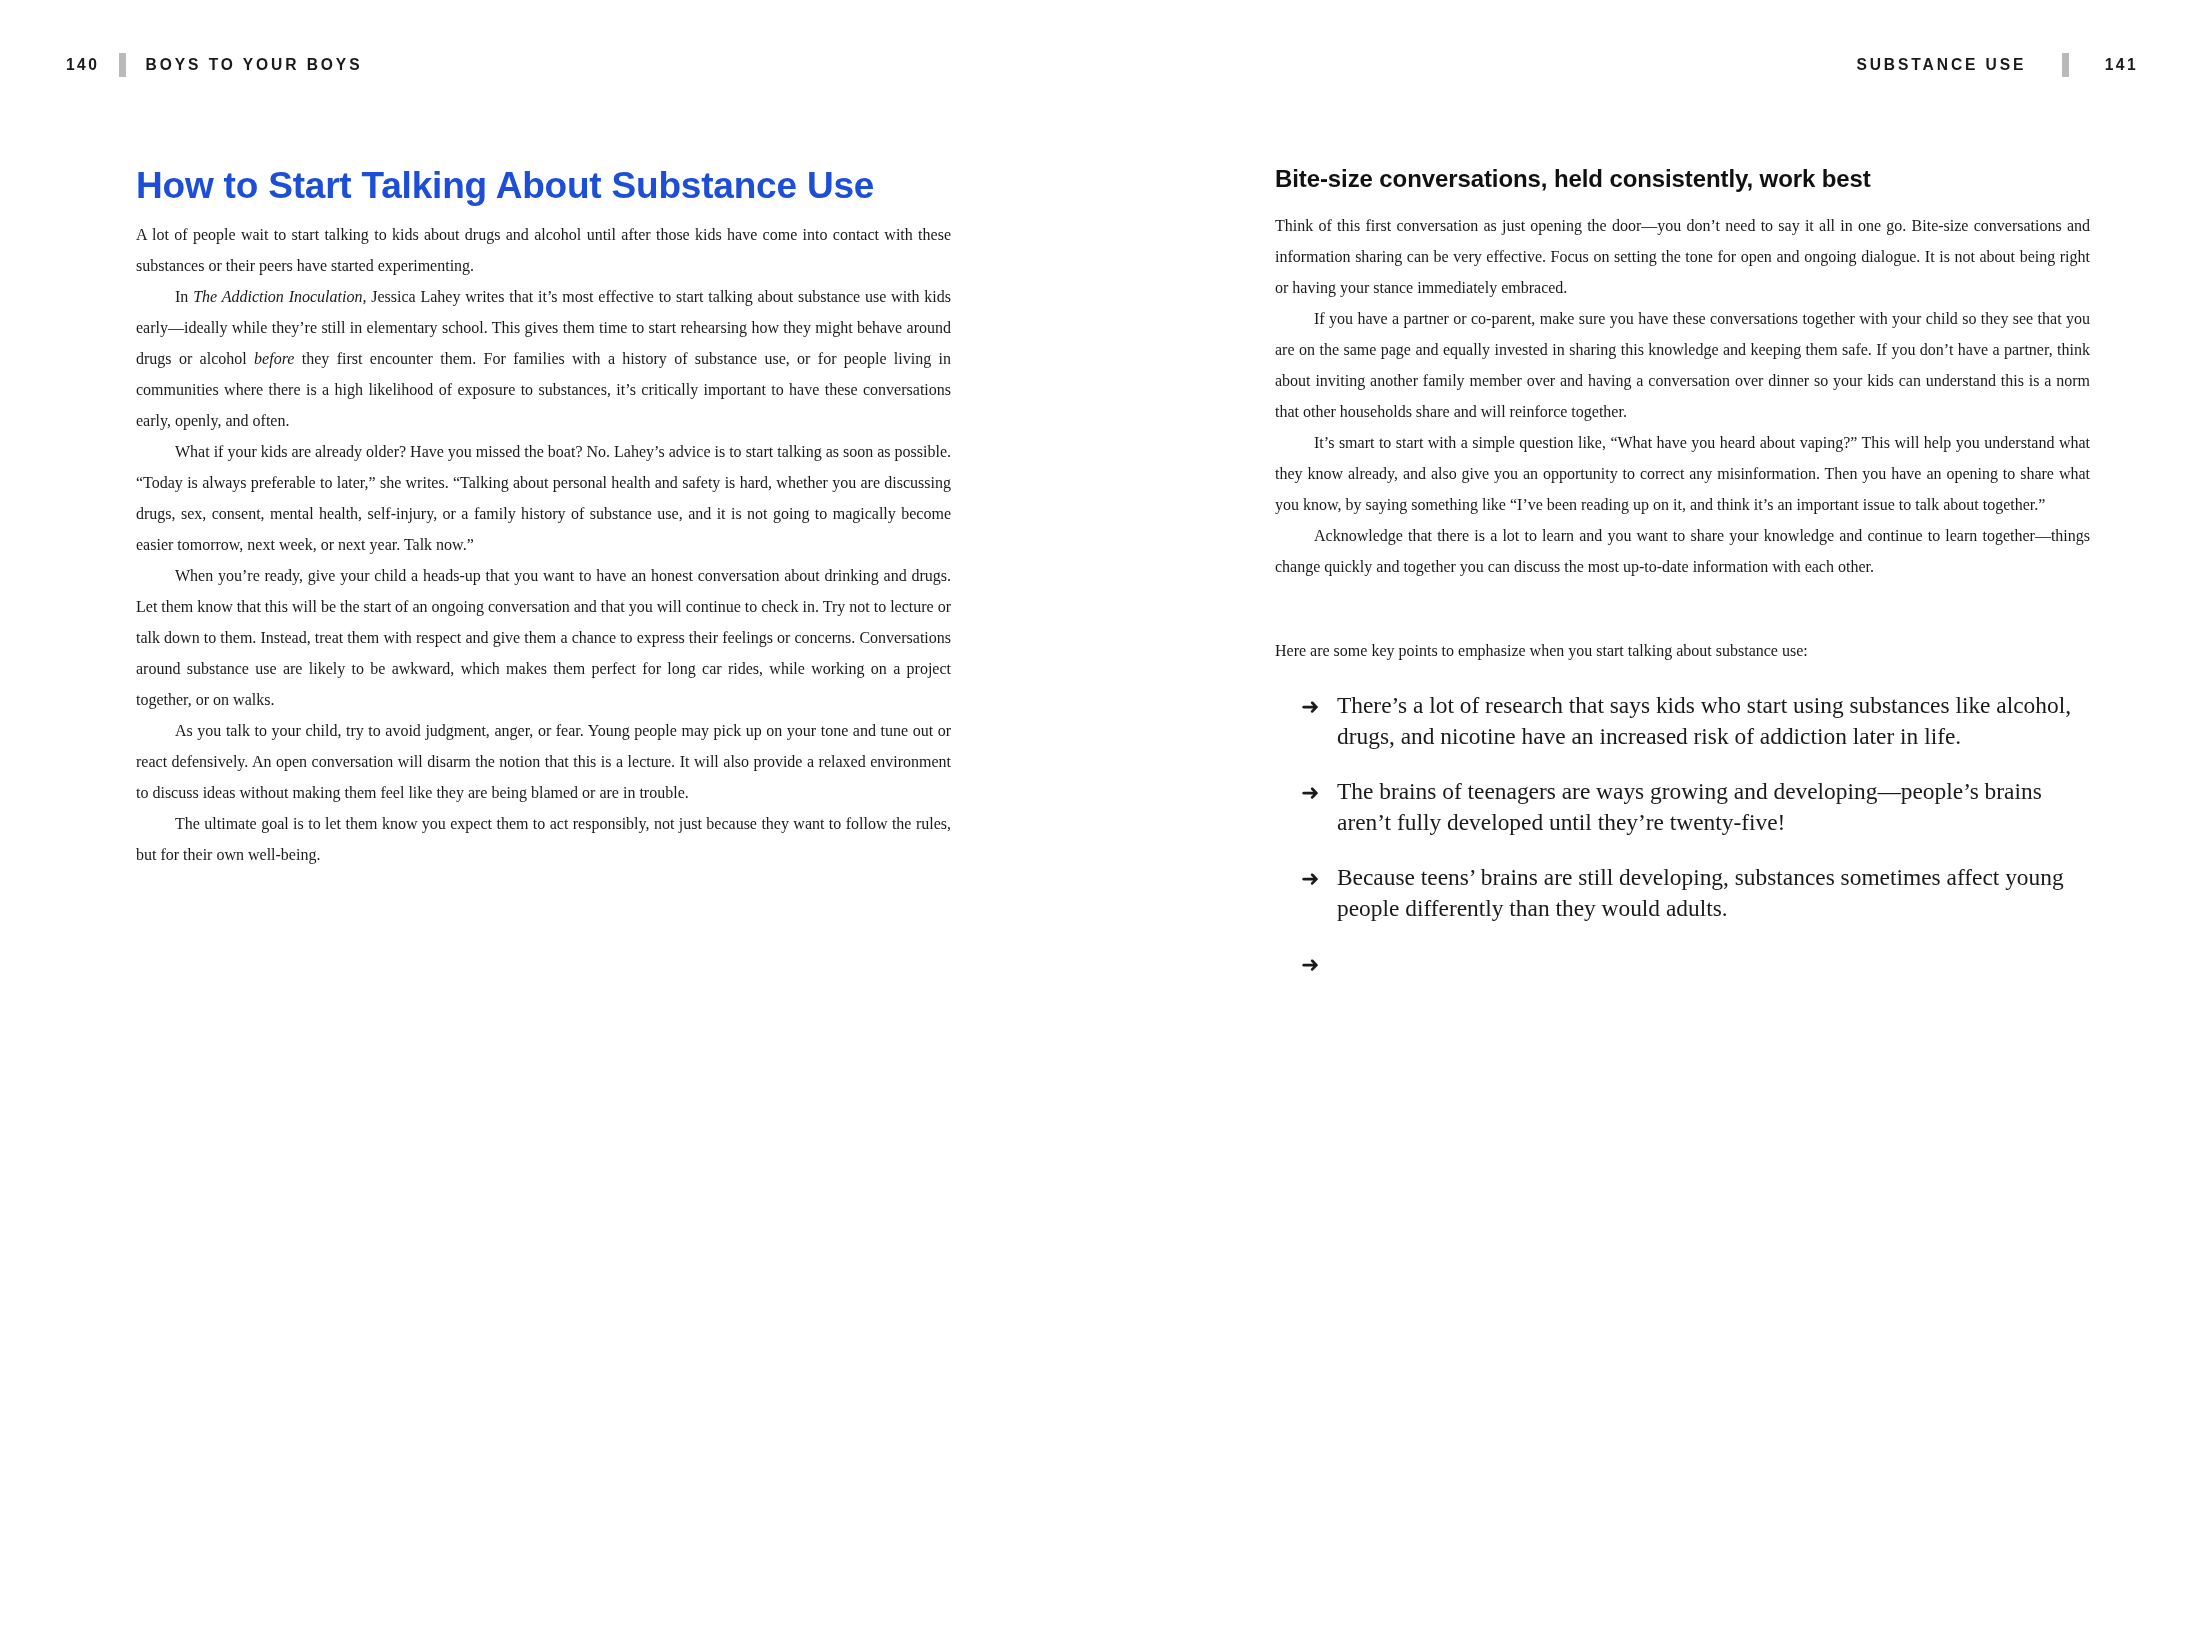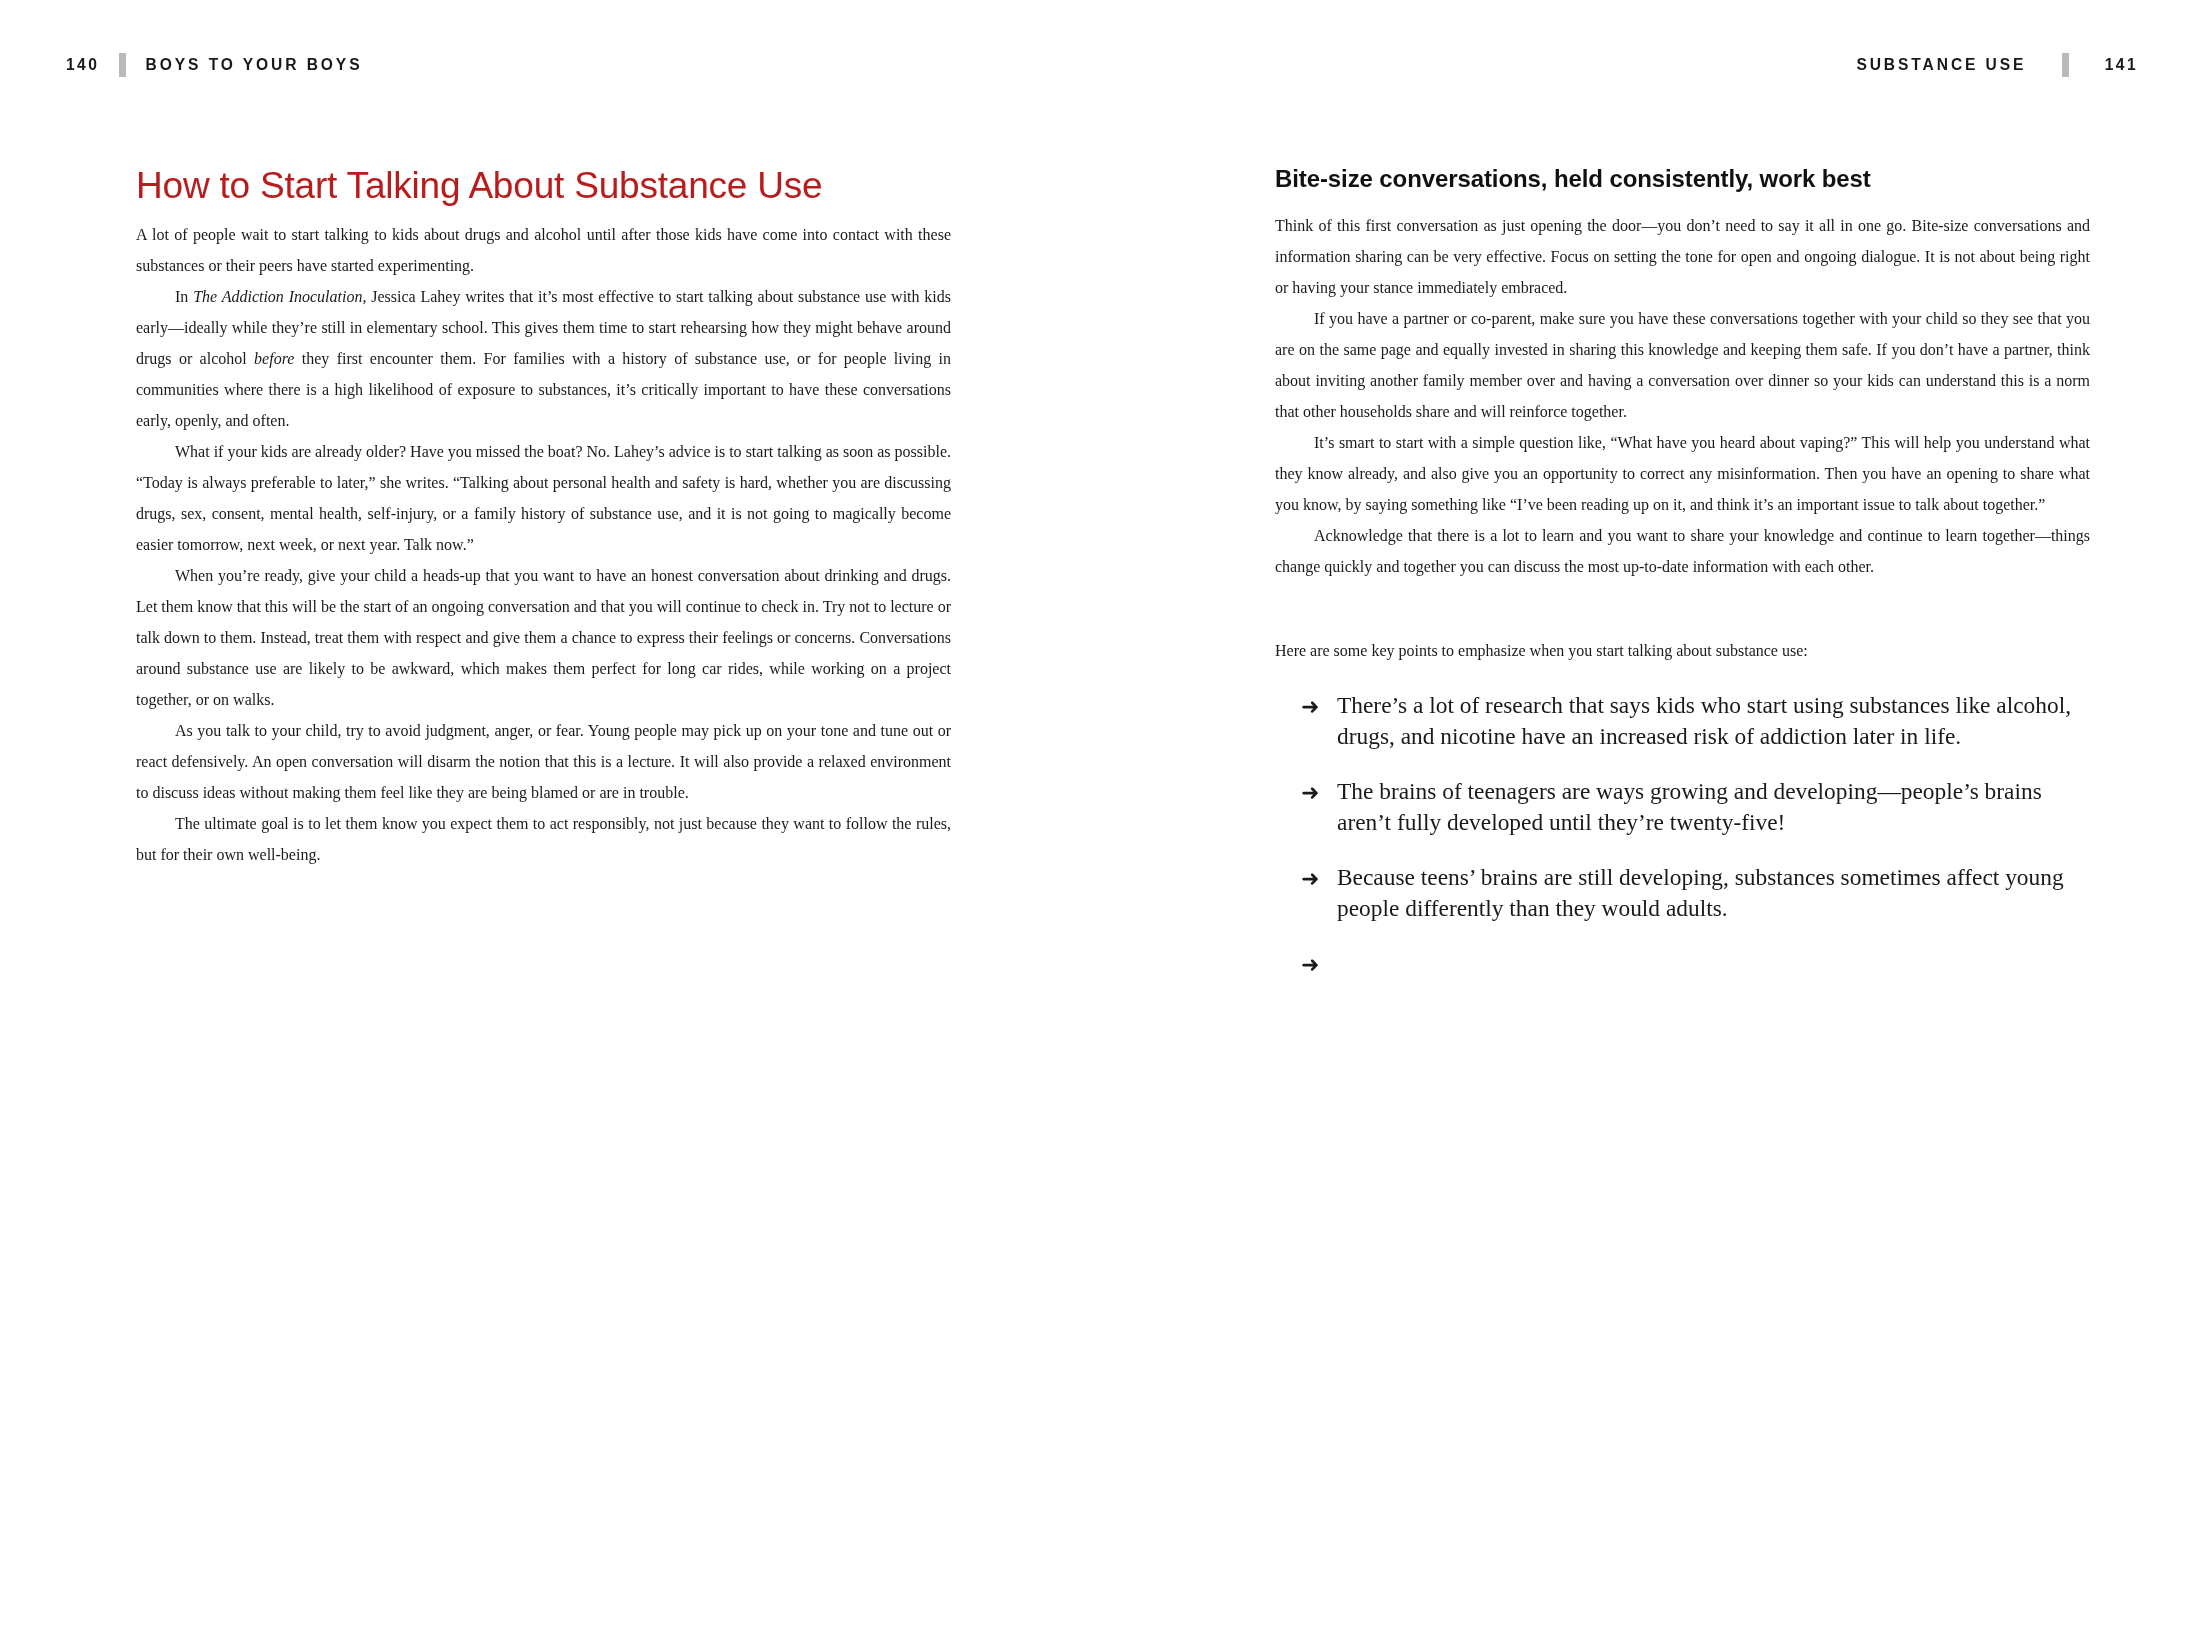--- a/index.html
+++ b/index.html
@@ -55,26 +55,26 @@
   .page {
     position: absolute;
     top: 165px;
     width: 815px;
   }
   .page-left { left: 136px; }
   .page-right { left: 1275px; }
 
   h1.chap {
     font-family: "Liberation Sans", sans-serif;
-    font-weight: 400;
+    font-weight: 700;
     font-size: 37px;
     line-height: 1.12;
     letter-spacing: -0.2px;
     margin: 0 0 13px 0;
-    color: #b91c1c;
+    color: #1d4ed8;
   }
   h2.sub {
     font-family: "Liberation Sans", sans-serif;
     font-weight: 700;
     font-size: 24px;
     line-height: 1.2;
     letter-spacing: -0.1px;
     margin: 0 0 16.5px 0;
     color: #111;
   }

